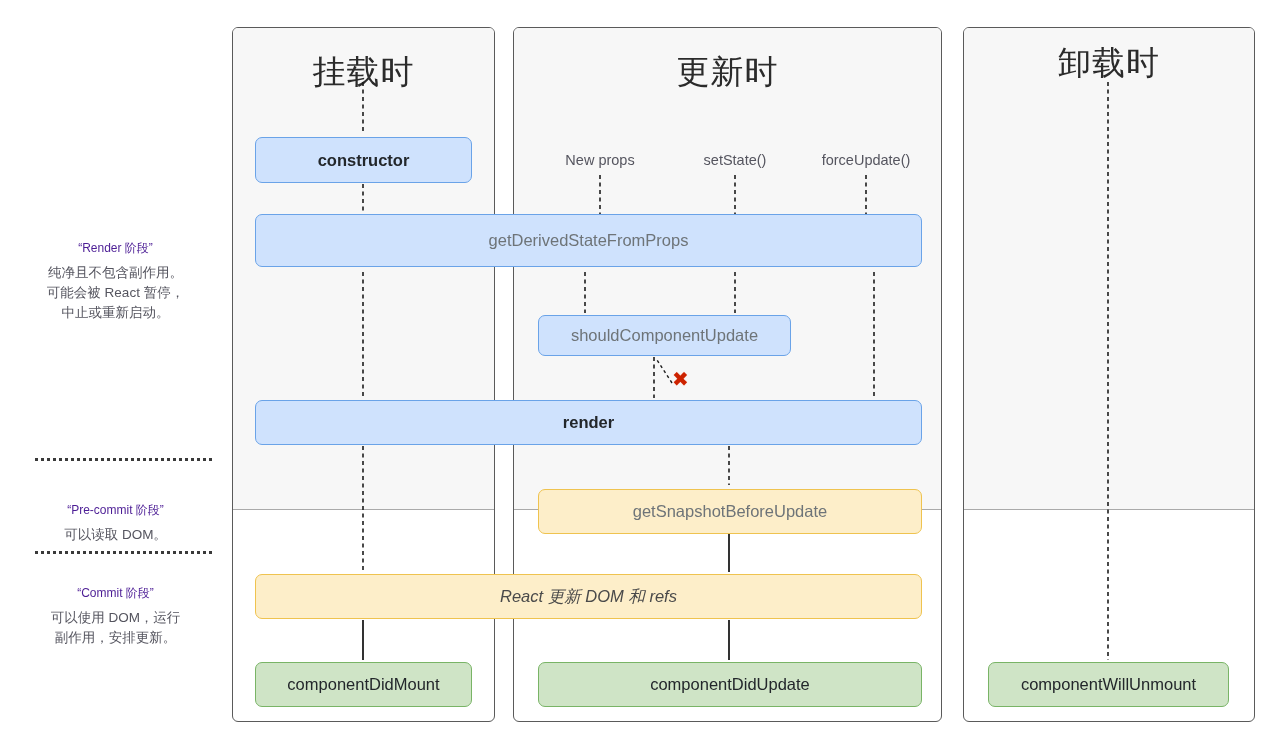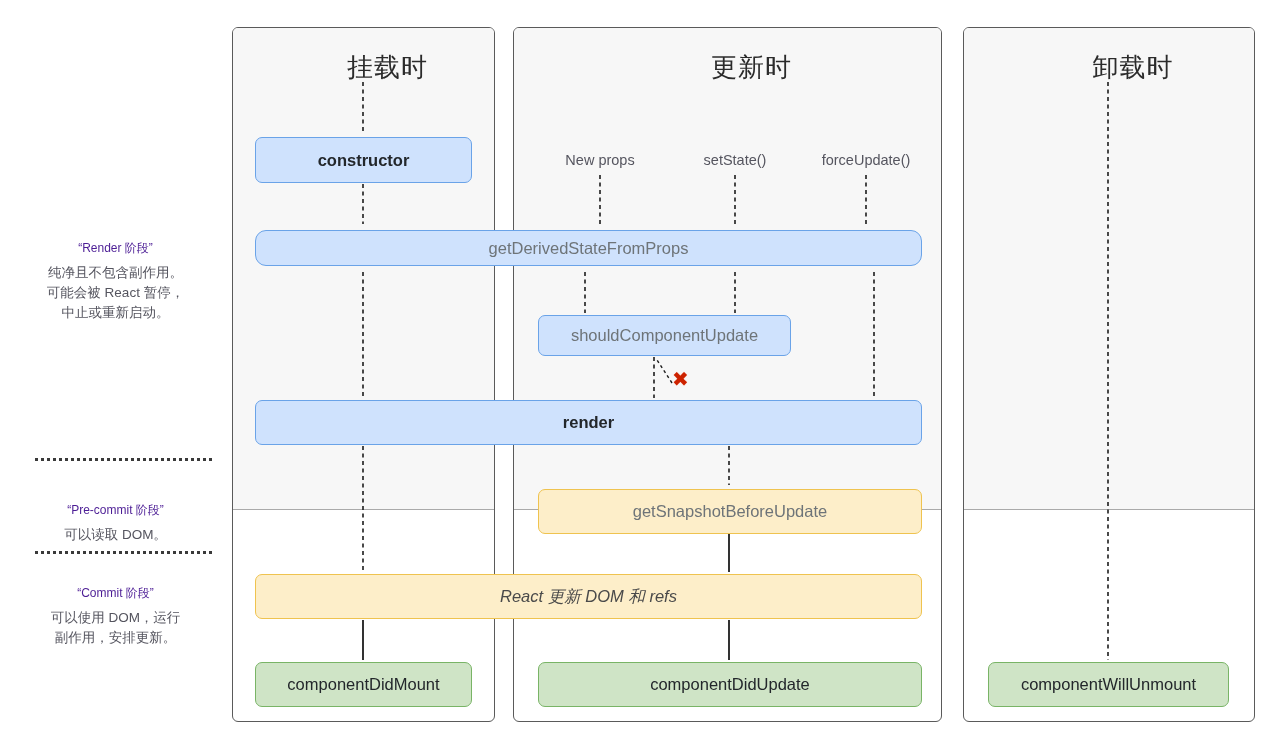--- a/index.html
+++ b/index.html
@@ -37,24 +37,23 @@
     border-bottom: 1px solid #aaaaaa;
     box-sizing: border-box;
     border-top-left-radius: 5px;
     border-top-right-radius: 5px;
   }
   .panel-title {
     position: absolute;
     left: 0;
     right: 0;
     text-align: center;
-    font-size: 26px;
+    font-size: 33px;
     color: #2b2b2b;
     letter-spacing: 1px;
-    padding-left: 24px;
   }
 
   
   .legend {
     position: absolute;
     text-align: center;
     color: #4a4a55;
   }
   .legend-title {
     font-size: 12px;
@@ -152,21 +151,21 @@
   <div class="panel" style="left:513px; top:27px; width:429px; height:695px;">
     <div class="panel-shade" style="height:482px;"></div>
   </div>
 
   <div class="panel" style="left:963px; top:27px; width:292px; height:695px;">
     <div class="panel-shade" style="height:482px;"></div>
   </div>
 
   <div class="panel-title" style="left:232px; width:263px; top:50px;">挂载时</div>
   <div class="panel-title" style="left:513px; width:429px; top:50px;">更新时</div>
-  <div class="panel-title" style="left:963px; width:292px; top:50px;">卸载时</div>
+  <div class="panel-title" style="left:963px; width:292px; top:41px;">卸载时</div>
 
   <div class="legend" style="left:8px; top:240px; width:215px;">
     <div class="legend-title">“Render 阶段”</div>
     <div class="legend-body" style="white-space:pre-line;">纯净且不包含副作用。
 可能会被 React 暂停，
 中止或重新启动。</div>
   </div>
 
   <div class="dotline" style="left:35px; top:458px; width:177px;"></div>
 
@@ -222,21 +221,21 @@
 
     <line x1="729" y1="620" x2="729" y2="660" stroke="#1c1c1c" stroke-width="1.8" marker-end="url(#ah)"></line>
 
     <line x1="1108" y1="82" x2="1108" y2="660" stroke="#1c1c1c" stroke-width="1.6" stroke-dasharray="4 3.5" marker-end="url(#ah)"></line>
   </svg>
 
   <div class="xmark" style="left:672px; top:369px;">✖</div>
 
   <div class="node blue bold" style="left:255px; top:137px; width:217px; height:46px;">constructor</div>
 
-  <div class="node blue muted" style="left:255px; top:230px; width:667px; height:36px;border-radius:11px;">getDerivedStateFromProps</div>
+  <div class="node blue muted" style="left:255px; top:214px; width:667px; height:53px;">getDerivedStateFromProps</div>
 
   <div class="node blue muted" style="left:538px; top:315px; width:253px; height:41px;">shouldComponentUpdate</div>
 
   <div class="node blue bold" style="left:255px; top:400px; width:667px; height:45px;">render</div>
 
   <div class="node yellow muted" style="left:538px; top:489px; width:384px; height:45px;text-align:center;">getSnapshotBeforeUpdate</div>
 
   <div class="node yellow italic" style="left:255px; top:574px; width:667px; height:45px;">React 更新 DOM 和 refs</div>
 
   <div class="node green dark" style="left:255px; top:662px; width:217px; height:45px;border-radius:7px;">componentDidMount</div>

